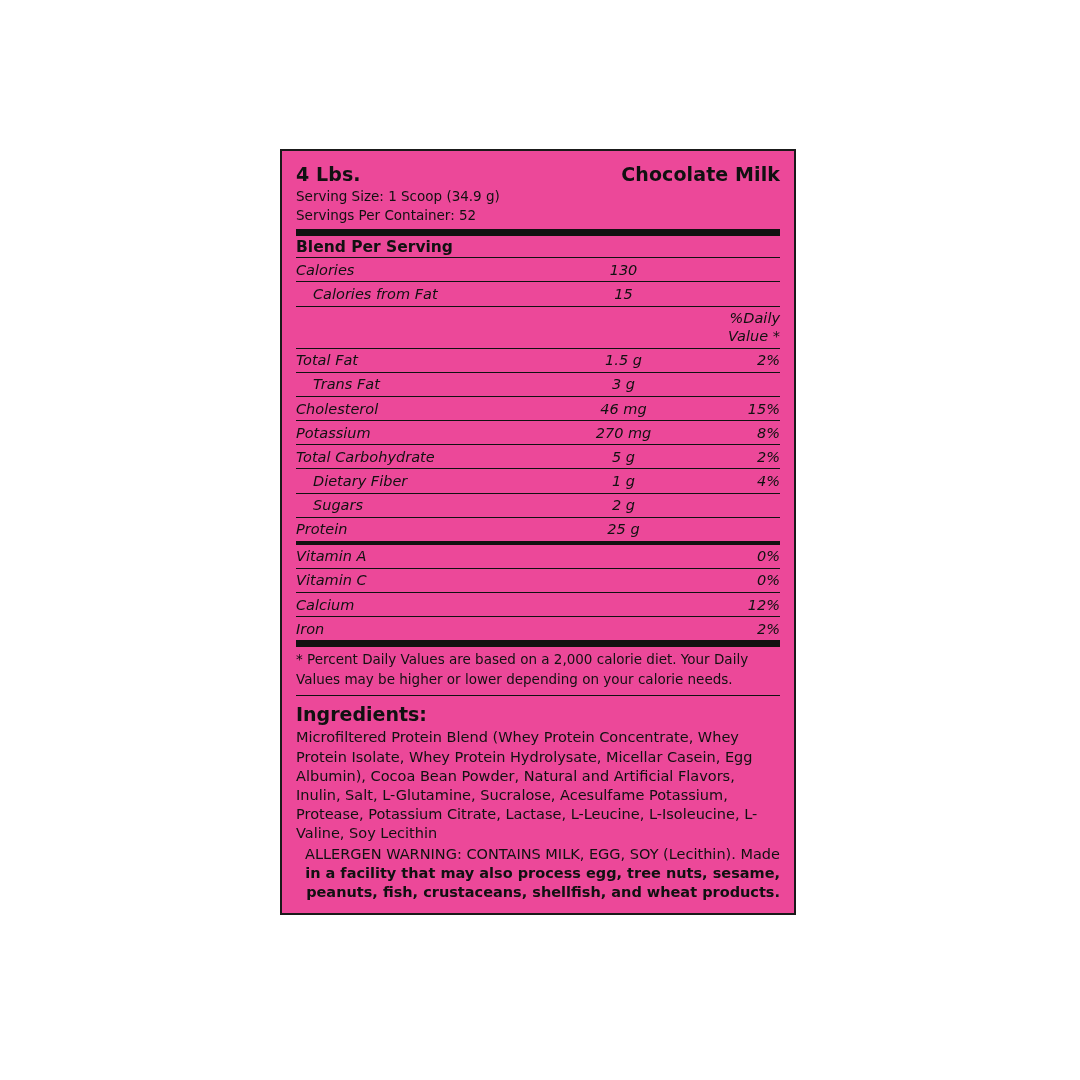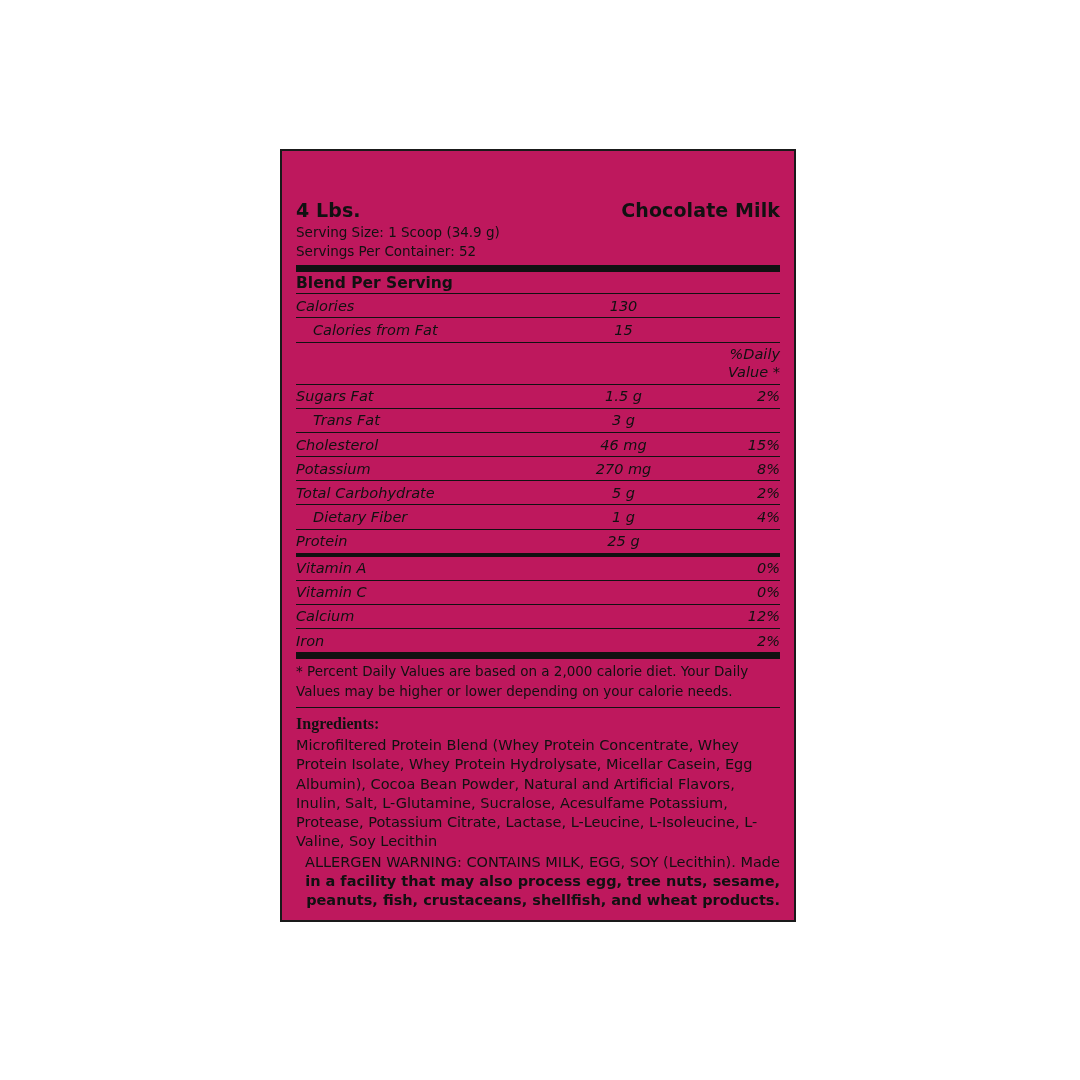--- a/index.html
+++ b/index.html
@@ -16,21 +16,21 @@
     height: 1080px;
     background: #ffffff;
   }
   .panel {
     position: absolute;
     left: 280px;
     top: 149px;
     width: 516px;
     box-sizing: border-box;
     border: 2px solid #1a1a1a;
-    background: #be185d;
+    background: #ec4899;
     padding: 0;
   }
   .inner {
     padding: 12px 14px 10px 14px;
   }
 
   
   .head-row {
     display: flex;
     align-items: flex-end;
@@ -41,21 +41,20 @@
     font-size: 19px;
     font-weight: bold;
     color: #111;
     letter-spacing: 0.1px;
   }
   .flavor {
     font-size: 19px;
     font-weight: bold;
     color: #111;
     letter-spacing: 0.1px;
-    margin-top: 36px;
   }
   .serving-line {
     font-size: 13.5px;
     color: #111;
     line-height: 1.42;
   }
 
   .rule-thick {
     border-top: 7px solid #111;
     margin-top: 4px;
@@ -113,25 +112,24 @@
 
   .footnote {
     font-size: 13.5px;
     color: #111;
     line-height: 1.45;
     padding: 3px 0 6px 0;
     border-bottom: 1px solid #111;
   }
 
   .ingredients-title {
-    font-size: 16px;
+    font-size: 19px;
     font-weight: bold;
     color: #111;
     padding: 7px 0 3px 0;
-    font-family: Liberation Serif, serif;
   }
   .ingredients-body {
     font-size: 14.5px;
     color: #111;
     line-height: 1.32;
   }
   .allergen {
     font-size: 14.5px;
     color: #111;
     line-height: 1.32;
@@ -173,21 +171,21 @@
             <td class="name indent">Calories from Fat</td>
             <td class="val">15</td>
             <td class="dv"></td>
           </tr>
           <tr class="dv-header-row">
             <td></td>
             <td></td>
             <td class="dv-header">%Daily Value *</td>
           </tr>
           <tr>
-            <td class="name">Sugars Fat</td>
+            <td class="name">Total Fat</td>
             <td class="val">1.5 g</td>
             <td class="dv">2%</td>
           </tr>
           <tr>
             <td class="name indent">Trans Fat</td>
             <td class="val">3 g</td>
             <td class="dv"></td>
           </tr>
           <tr>
             <td class="name">Cholesterol</td>
@@ -201,20 +199,25 @@
           </tr>
           <tr>
             <td class="name">Total Carbohydrate</td>
             <td class="val">5 g</td>
             <td class="dv">2%</td>
           </tr>
           <tr>
             <td class="name indent">Dietary Fiber</td>
             <td class="val">1 g</td>
             <td class="dv">4%</td>
+          </tr>
+          <tr>
+            <td class="name indent">Sugars</td>
+            <td class="val">2 g</td>
+            <td class="dv"></td>
           </tr>
           <tr class="thick-line">
             <td class="name">Protein</td>
             <td class="val">25 g</td>
             <td class="dv"></td>
           </tr>
         </tbody>
       </table>
 
       <table class="nutri">

